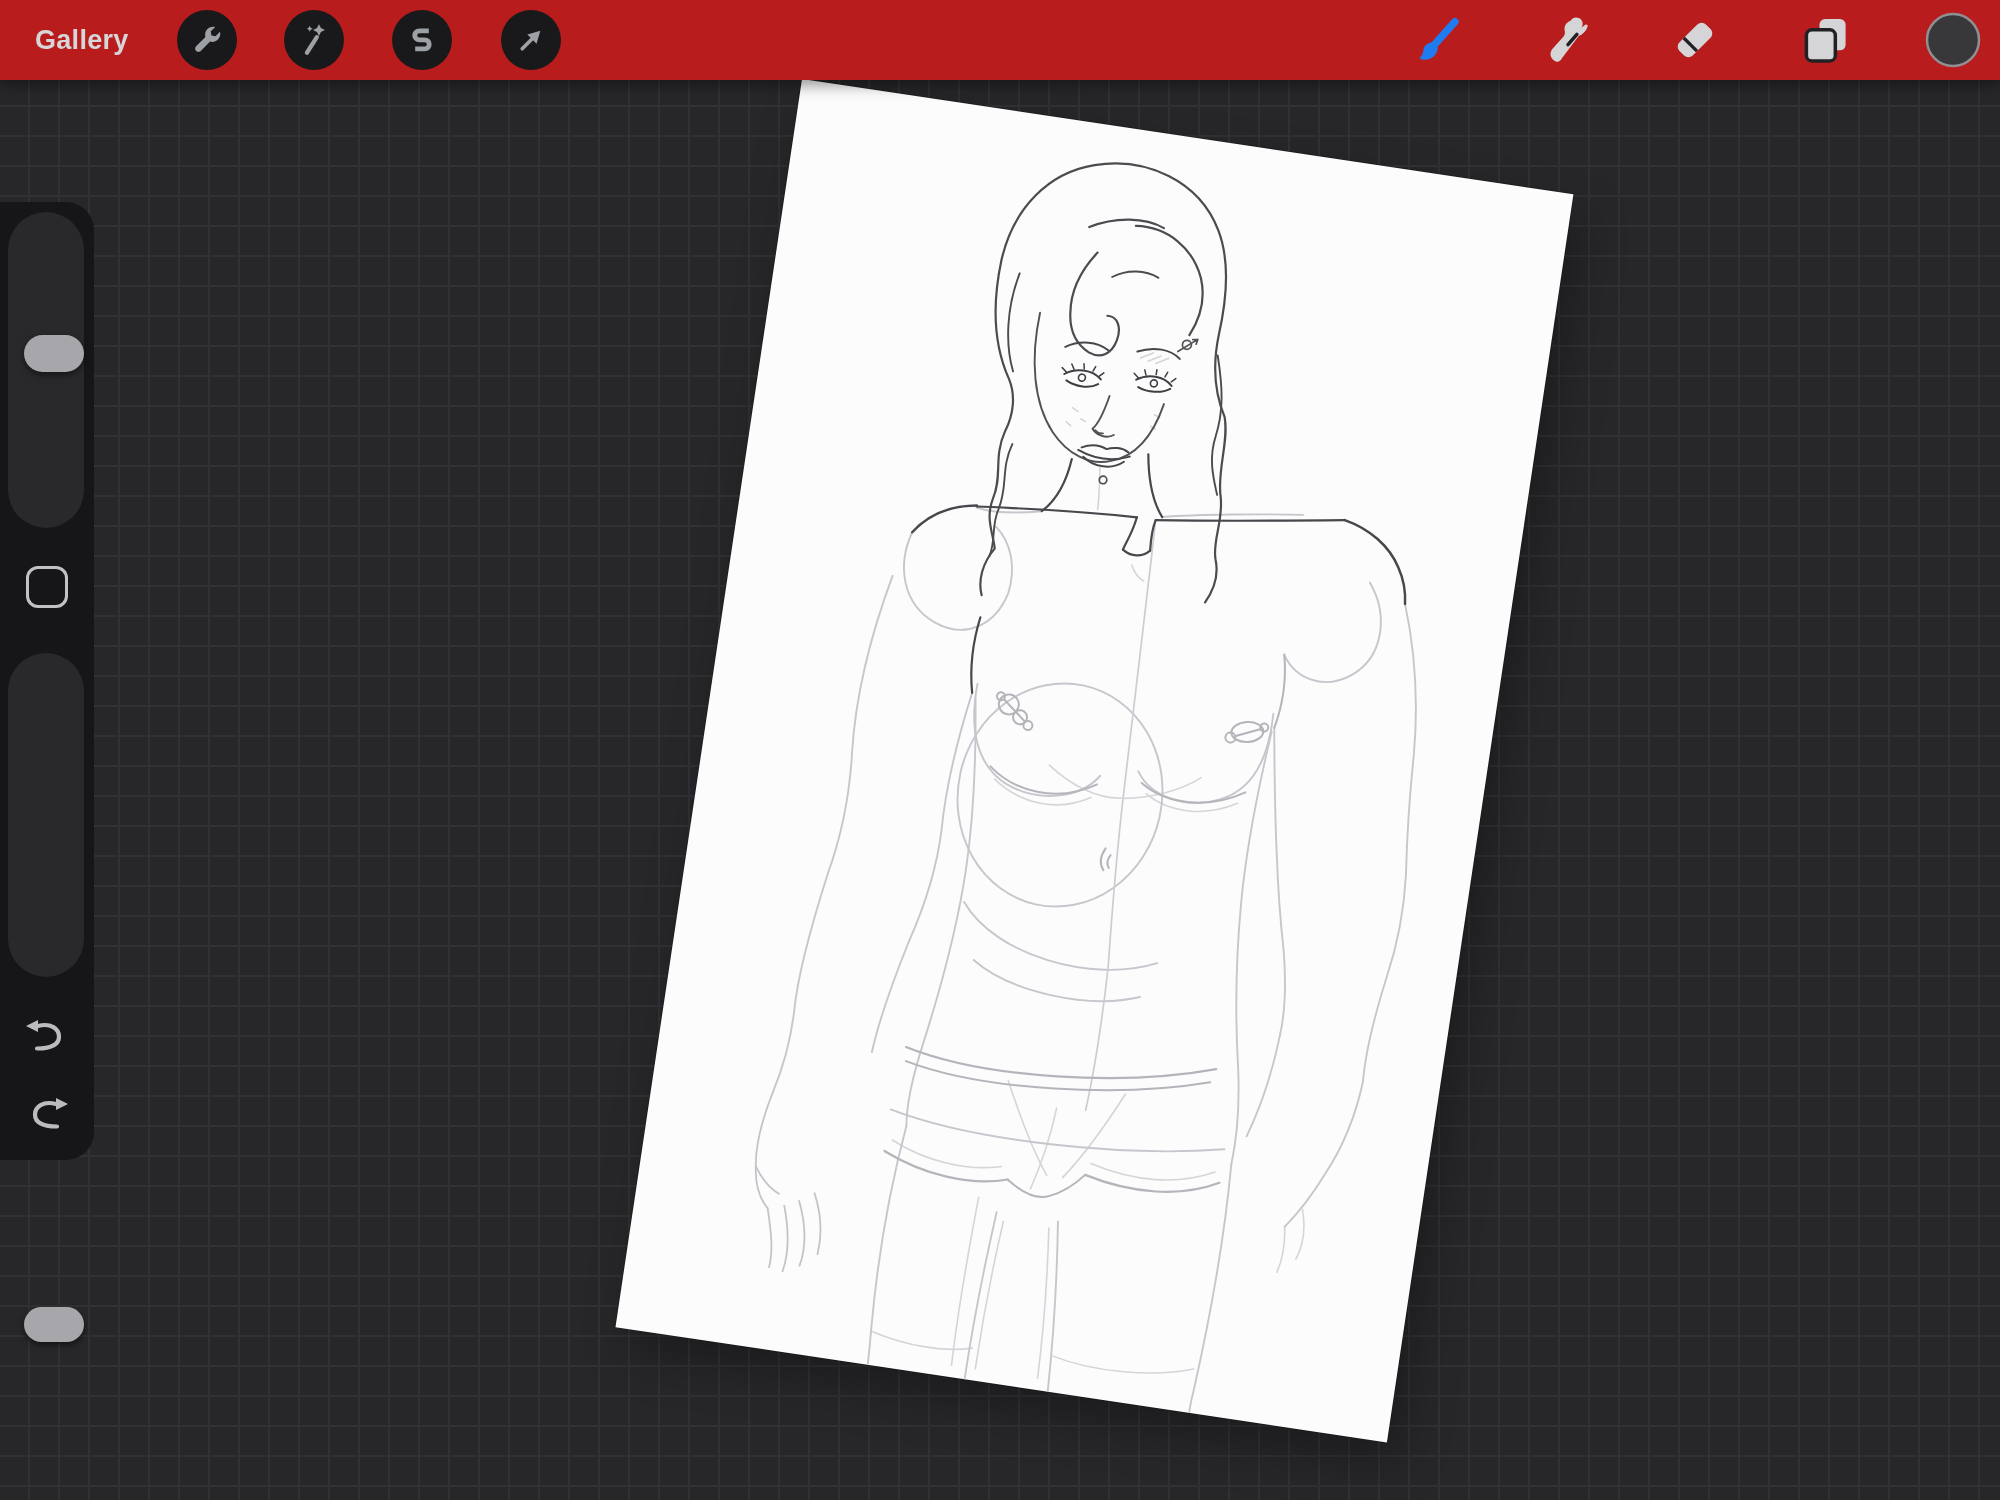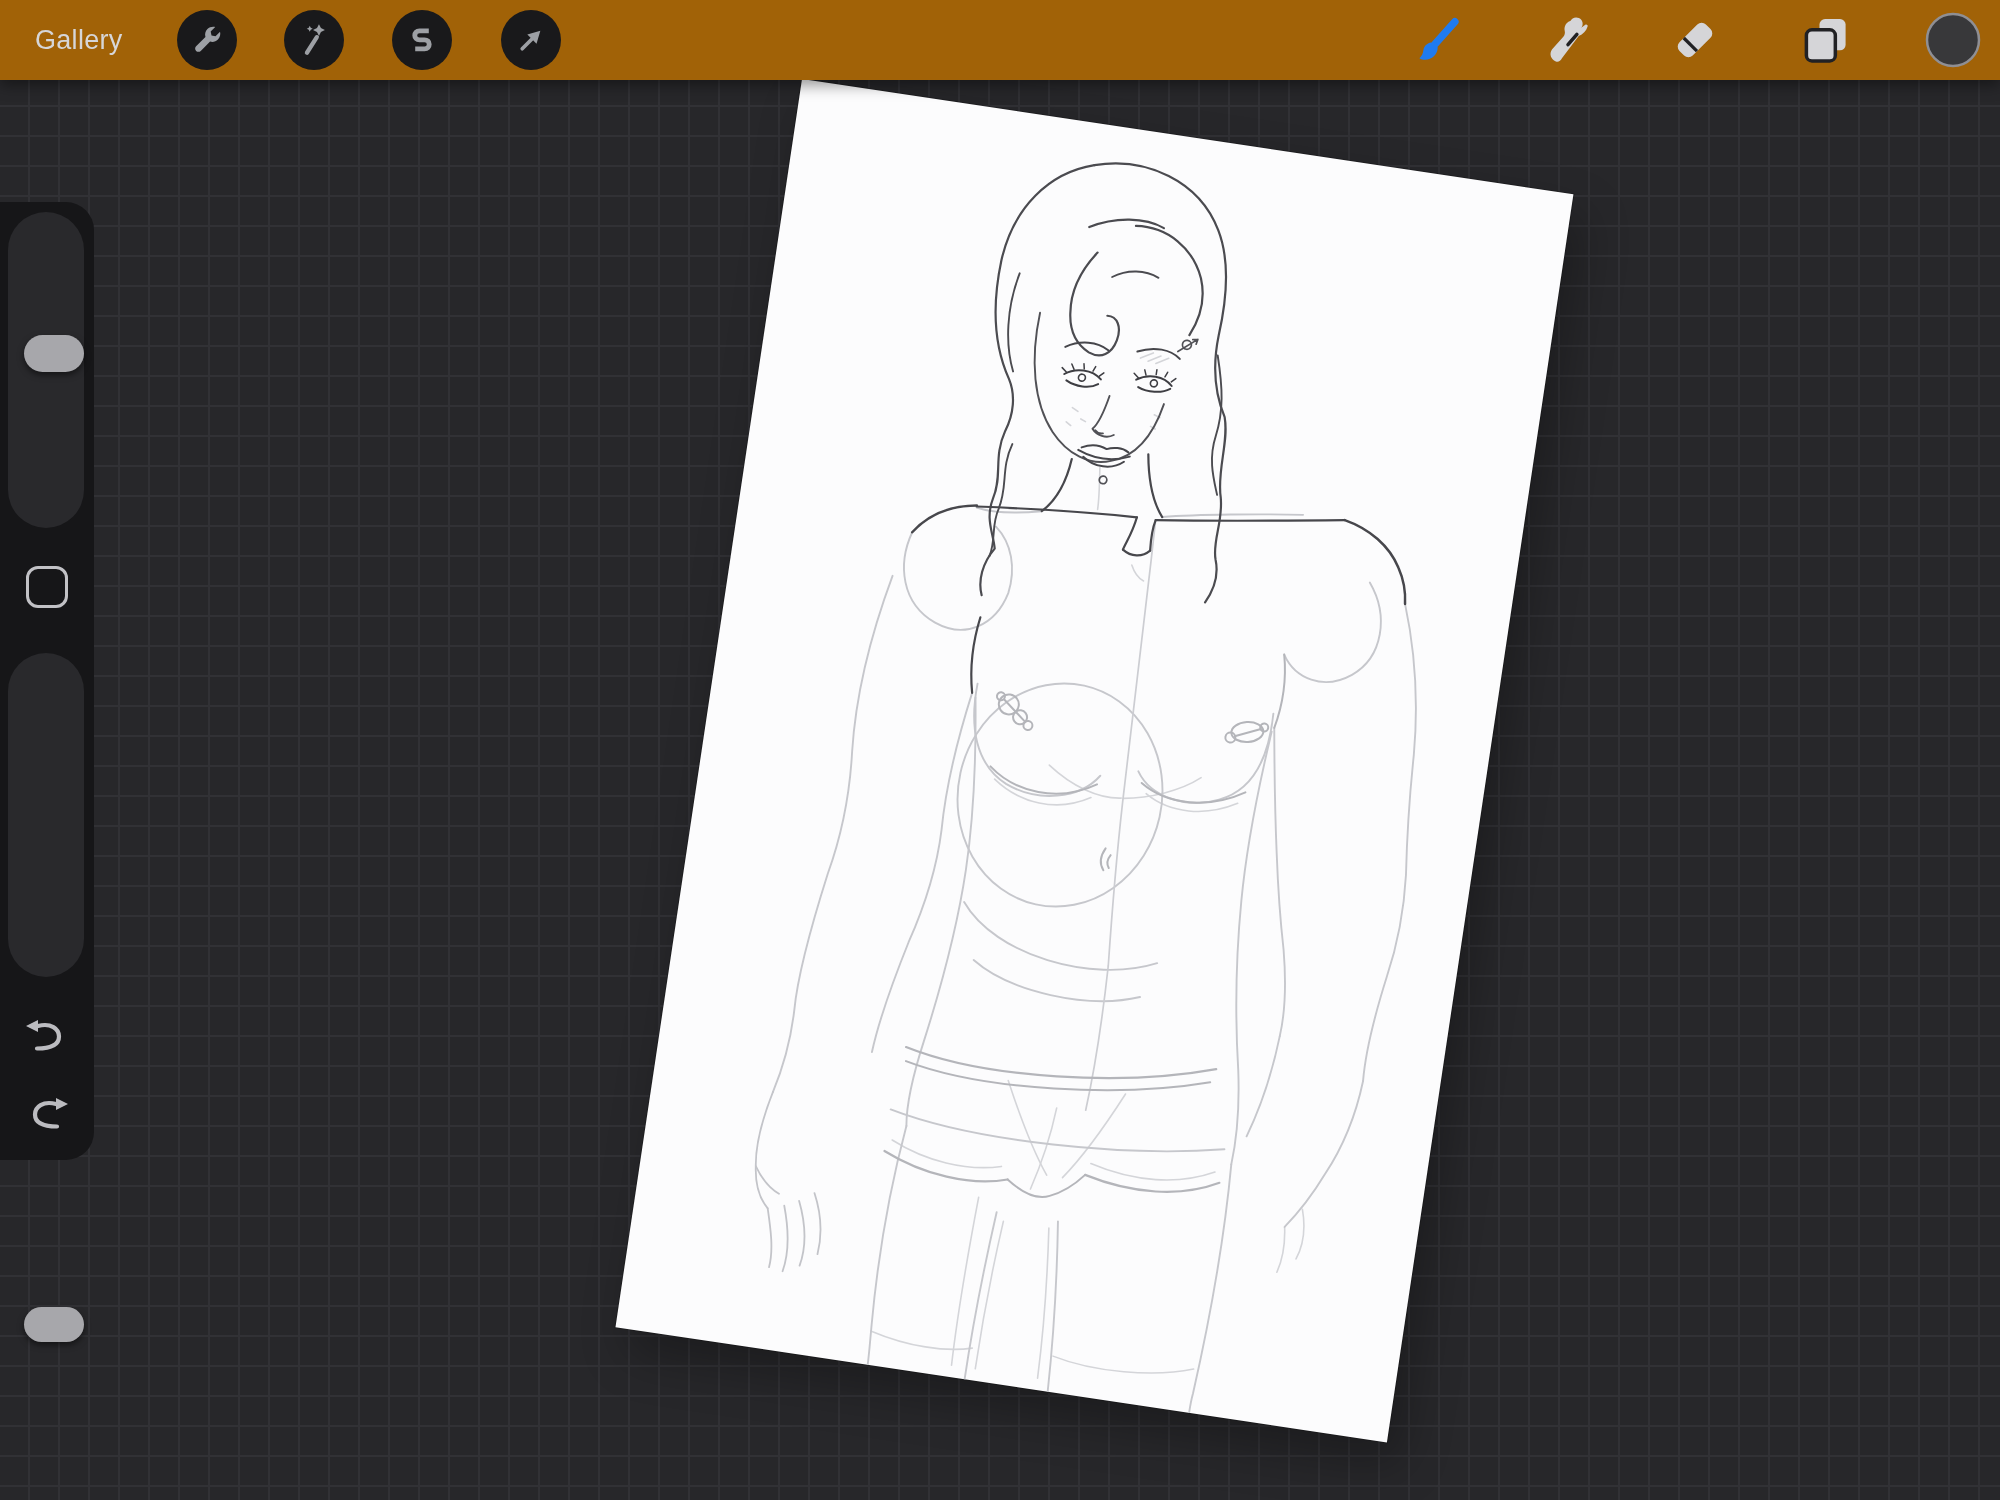--- a/index.html
+++ b/index.html
@@ -23,23 +23,24 @@
     position:absolute;left:802px;top:79px;width:780px;height:1262px;
     background:#fcfcfd;
     transform:rotate(8.5deg);
     transform-origin:0 0;
     box-shadow:0 0 0 1px rgba(0,0,0,0.18), 14px 22px 48px rgba(0,0,0,0.28);
   }
   .paper svg{display:block;width:780px;height:1262px;}
   
   .topbar{
     position:absolute;left:0;top:0;width:2000px;height:80px;
-    background:#a16207;
+    background:#b91c1c;
     box-shadow:0 5px 14px rgba(0,0,0,0.42);
     z-index:20;
+    font-weight:bold;
   }
   .gallery-label{
     position:absolute;left:35px;top:0;height:80px;line-height:80px;
     font-size:27px;color:#d6d6d8;letter-spacing:0.3px;cursor:default;
   }
   .tool-circle{
     position:absolute;top:10px;width:60px;height:60px;border-radius:50%;
     background:#19191b;display:flex;align-items:center;justify-content:center;
   }
   .tool-plain{

